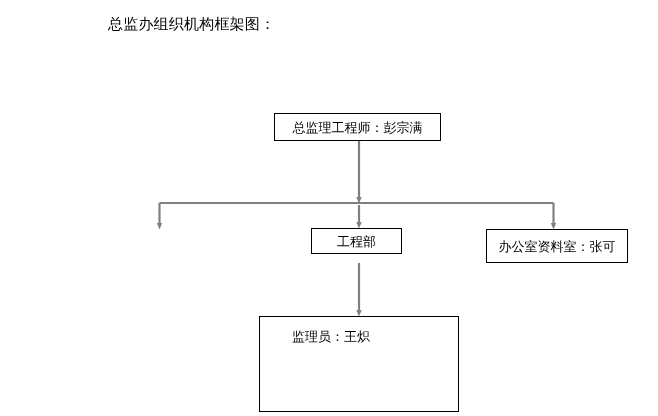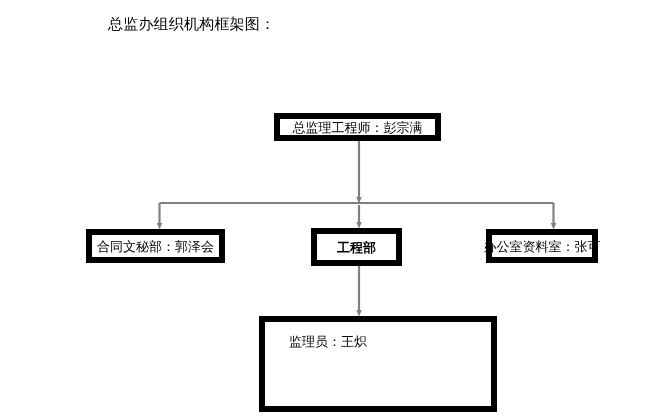--- a/index.html
+++ b/index.html
@@ -30,21 +30,21 @@
     font-size: 15px;
     line-height: 20px;
     color: #000000;
     white-space: nowrap;
     letter-spacing: 0.2px;
   }
 
   .node-box {
     position: absolute;
     box-sizing: border-box;
-    border: 6px solid #000000;
+    border: 1px solid #000000;
     background: #ffffff;
     color: #000000;
     font-size: 13px;
     line-height: 17px;
     display: flex;
     align-items: center;
     justify-content: center;
     white-space: nowrap;
     z-index: 2;
   }
@@ -59,37 +59,36 @@
   .node-contract {
     left: 70px;
     top: 229px;
     width: 139px;
     height: 34px;
   }
   .node-engineering {
     left: 295px;
     top: 228px;
     width: 91px;
-    height: 38px;
-    font-weight: bold;
+    height: 26px;
   }
   .node-office {
     left: 470px;
     top: 229px;
-    width: 112px;
+    width: 142px;
     height: 34px;
   }
 
   .node-inspectors {
     left: 243px;
     top: 316px;
-    width: 238px;
+    width: 200px;
     height: 96px;
     display: block;
-    padding: 9px 0 0 24px;
+    padding: 9px 0 0 32px;
   }
   .inspector-line {
     font-size: 13px;
     line-height: 21px;
     color: #000000;
     white-space: nowrap;
   }
 
   
   #connectors {
@@ -123,23 +122,20 @@
 
     <line x1="537.5" y1="203" x2="537.5" y2="226" stroke="#808080" stroke-width="2.2" marker-end="url(#arrowhead)"></line>
 
     <line x1="343" y1="263" x2="343" y2="313" stroke="#808080" stroke-width="2.2" marker-end="url(#arrowhead)"></line>
   </svg>
 
   <div class="node-box node-director">
     <span>总监理工程师：彭宗满</span>
   </div>
 
-  <div class="node-box node-contract">
-    <span>合同文秘部：郭泽会</span>
-  </div>
 
   <div class="node-box node-engineering">
     <span>工程部</span>
   </div>
 
   <div class="node-box node-office">
     <span>办公室资料室：张可</span>
   </div>
 
   <div class="node-box node-inspectors">

